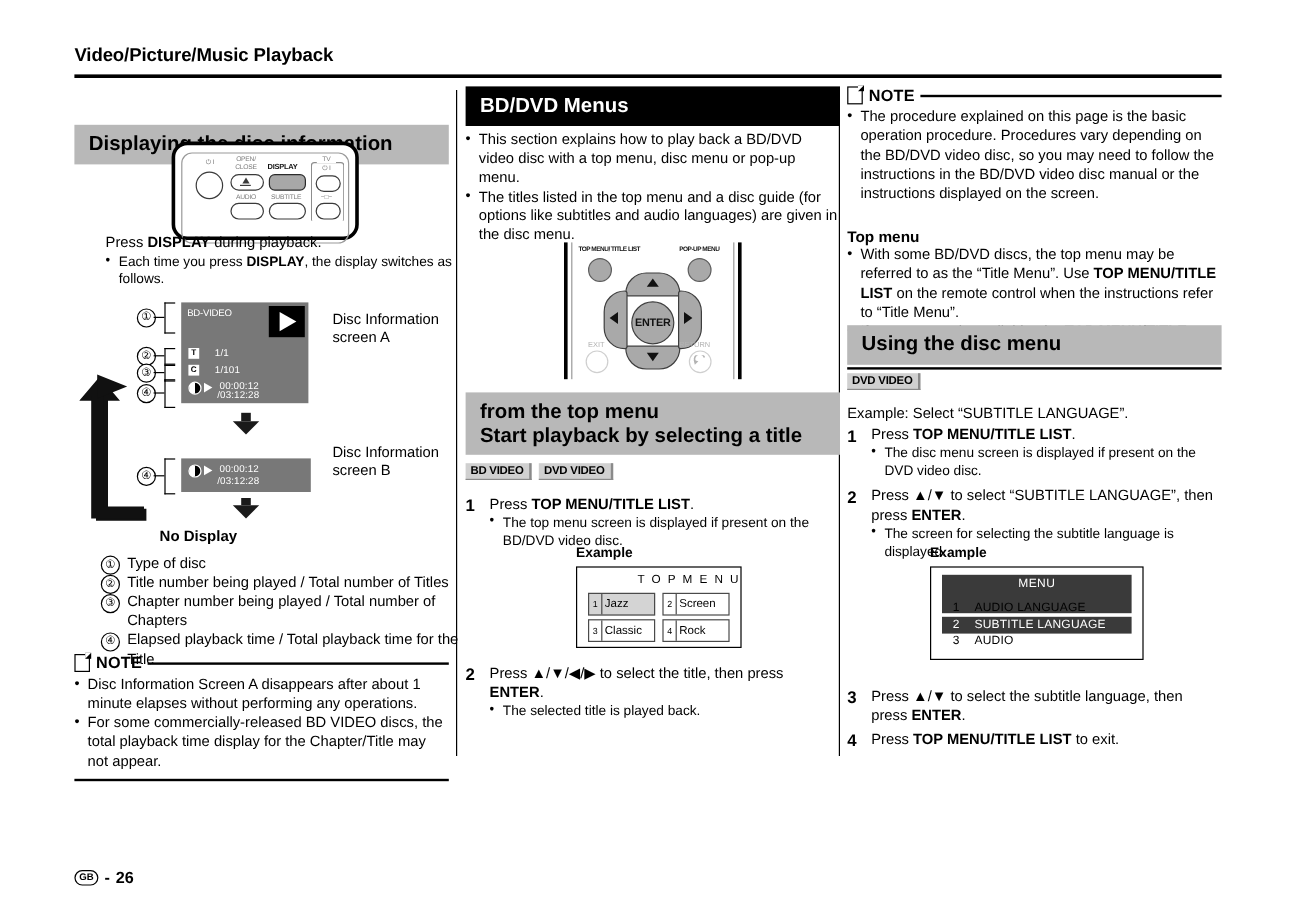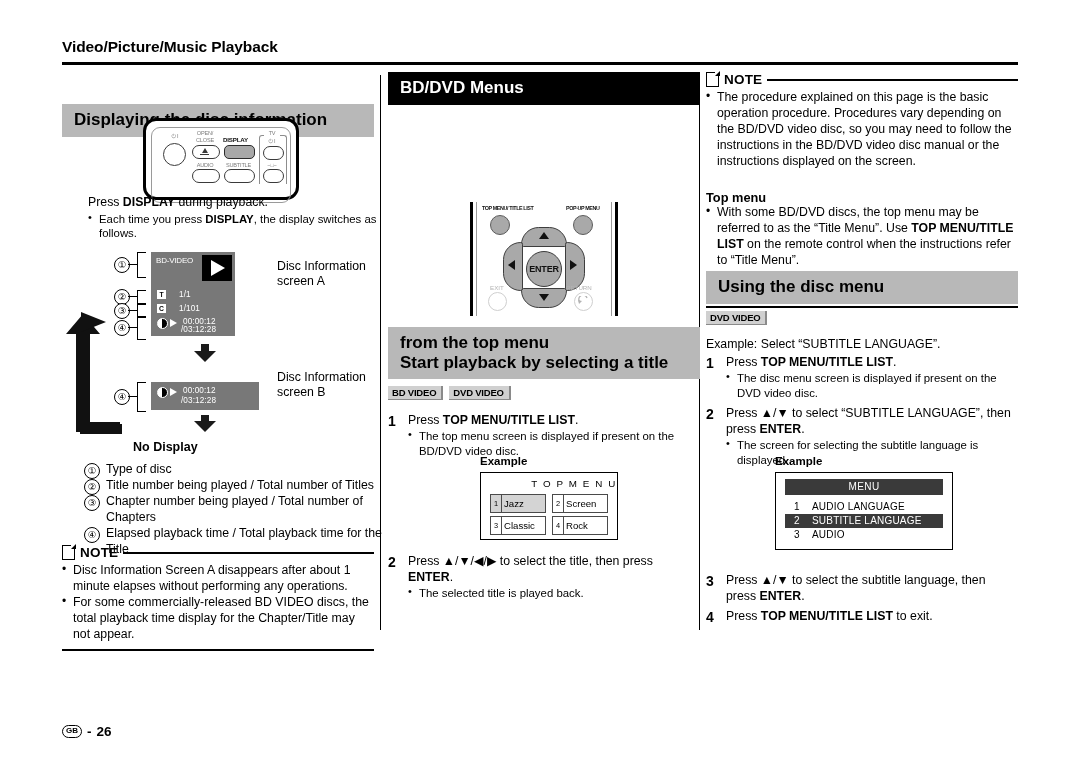--- a/index.html
+++ b/index.html
@@ -102,21 +102,21 @@
   }
   .rl-display-lbl{
     position:absolute;font-size:6.2px;font-weight:bold;color:#111;letter-spacing:-0.2px;
   }
   .tv-bracket{
     position:absolute;border:1.1px solid #8d8d8d;border-bottom:none;border-radius:3px 3px 0 0;
   }
 
   
   .screenA{
-    position:absolute;left:151px;top:252px;width:84px;height:84px;background:#787878;
+    position:absolute;left:151px;top:252px;width:106px;height:84px;background:#787878;
   }
   .screenA .type{position:absolute;left:5px;top:4px;font-size:8px;color:#fff;letter-spacing:-0.2px;}
   .playtri{
     position:absolute;right:3px;top:3px;width:30px;height:26px;background:#000;
   }
   .playtri:after{
     content:"";position:absolute;left:9px;top:5px;width:0;height:0;
     border-left:14px solid #fff;border-top:8px solid transparent;border-bottom:8px solid transparent;
   }
   .rowline{position:absolute;font-size:8.2px;color:#fff;letter-spacing:0.1px;}
@@ -201,21 +201,21 @@
   .tm-cell .n{
     position:absolute;left:0;top:0;bottom:0;width:10px;border-right:1.1px solid #4a4a4a;
     font-size:7.4px;text-align:center;line-height:17px;
   }
   .tm-cell .t{position:absolute;left:13px;top:0;}
 
   .menu-box{
     border:1.4px solid #000;background:#fff;width:176px;height:76px;position:relative;
   }
   .menu-title{
-    position:absolute;left:9px;right:9px;top:6px;height:16px;background:#3a3a3a;color:#fff;
+    position:absolute;left:9px;right:9px;top:6px;height:32px;background:#3a3a3a;color:#fff;
     font-size:10px;text-align:center;line-height:16px;letter-spacing:0.4px;
   }
   .menu-item{
     position:absolute;left:18px;right:9px;height:14px;font-size:10px;line-height:14px;
     letter-spacing:0.2px;
   }
   .menu-item.sel{background:#3a3a3a;color:#fff;left:9px;padding-left:9px;}
   .menu-item .mn{display:inline-block;width:18px;}
 
   
@@ -375,20 +375,24 @@
     </div>
     <ul class="bullets">
       <li>Disc Information Screen A disappears after about 1 minute elapses without performing any operations.</li>
       <li>For some commercially-released BD VIDEO discs, the total playback time display for the Chapter/Title may not appear.</li>
     </ul>
     <div class="note-rule-bottom" style="margin-top:6px;"></div>
   </div>
 
   <div class="col col-mid">
     <div class="h-black">BD/DVD Menus</div>
+    <ul class="bullets" style="margin-top:4px;">
+      <li>This section explains how to play back a BD/DVD video disc with a top menu, disc menu or pop-up menu.</li>
+      <li>The titles listed in the top menu and a disc guide (for options like subtitles and audio languages) are given in the disc menu.</li>
+    </ul>
   </div>
 
   <div class="remote-mid">
     <div class="rm-edge" style="left:0;"></div>
     <div class="rm-inner-edge" style="left:6px;"></div>
     <div class="rm-edge" style="right:0;"></div>
     <div class="rm-inner-edge" style="right:6px;"></div>
 
     <div class="rm-lbl" style="left:12px;top:3px;width:58px;letter-spacing:-0.4px;">TOP MENU/ TITLE LIST</div>
     <div class="rm-dot" style="left:20px;top:13px;width:18px;height:18px;"></div>

